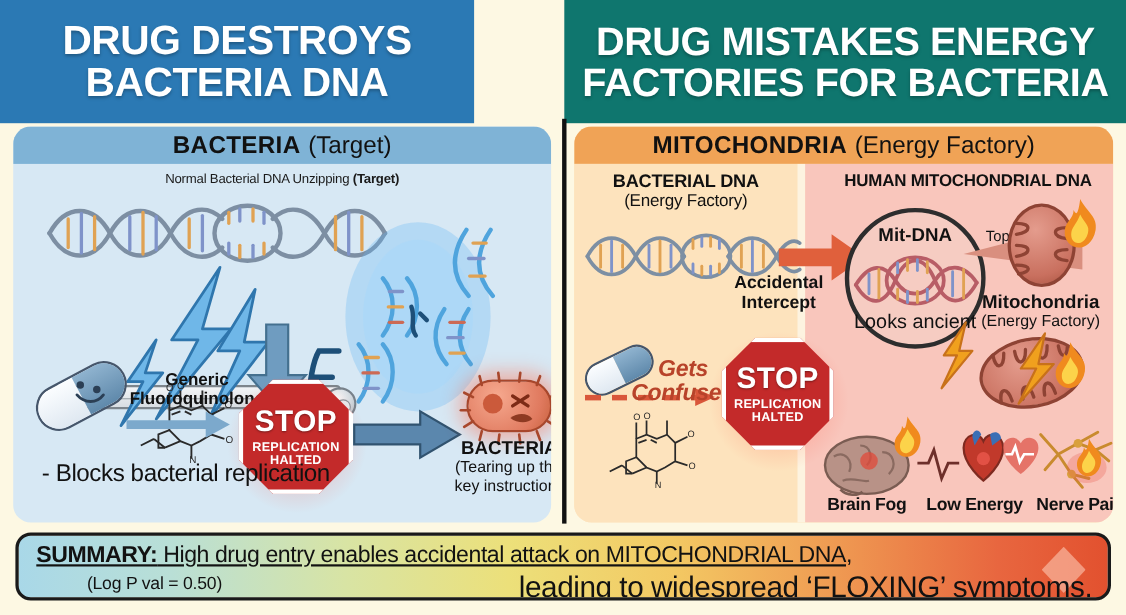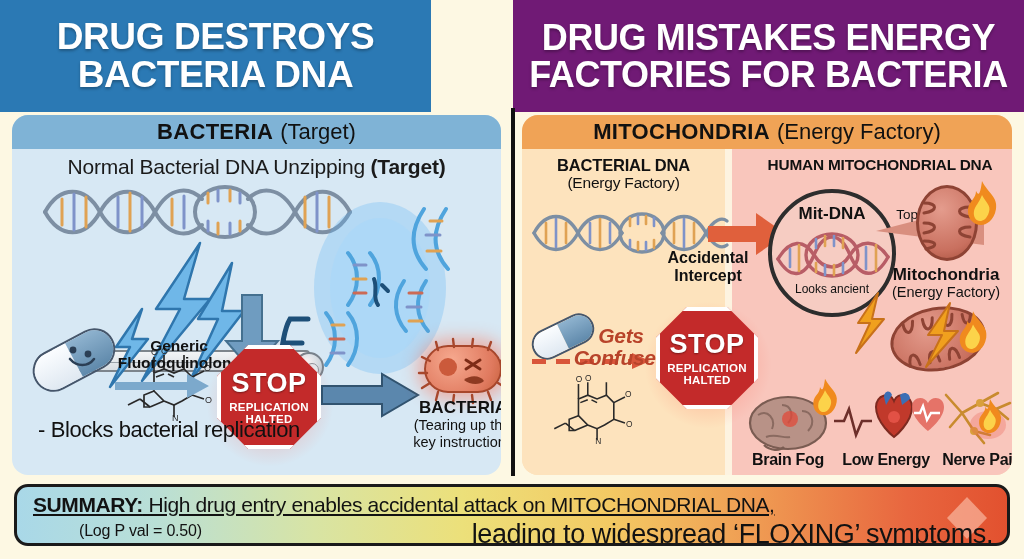--- a/index.html
+++ b/index.html
@@ -15,21 +15,21 @@
     background: #fdf8e3;
   }
 
   
   .banner {
     position: absolute; top: 0; height: 112px;
     display: flex; align-items: center; justify-content: center;
     text-align: center;
   }
   .banner-left  { left: 0;   width: 431px; background: #2b79b4; }
-  .banner-right { left: 513px; width: 511px; background: #701a75; }
+  .banner-right { left: 513px; width: 511px; background: #0f766e; }
   .banner h1 {
     color: #ffffff;
     font-size: 37px;
     font-weight: 700;
     letter-spacing: -0.4px;
     line-height: 1.03;
     text-transform: uppercase;
     text-shadow: 0 2px 3px rgba(0,0,0,.28);
     font-family: "Liberation Sans", sans-serif;
   }
@@ -52,21 +52,21 @@
   .panel-title {
     height: 34px; display: flex; align-items: center; justify-content: center;
     font-size: 22px; color: #111; white-space: nowrap;
   }
   .panel-left .panel-title  { background: #7fb3d6; }
   .panel-right .panel-title { background: #f0a356; }
   .panel-title b { font-weight: 700; letter-spacing: .3px; }
   .panel-title span { font-weight: 400; margin-left: 7px; }
 
   .subtitle {
-    text-align: center; font-size: 21px; color: #1a1a1a;
+    text-align: center; font-size: 12px; color: #1a1a1a;
     margin-top: 6px; letter-spacing: -0.2px;
   }
   .subtitle b { font-weight: 700; }
 
   
   .rp-body { position: relative; height: 326px; }
   .rp-left-col {
     position: absolute; left: 0; top: 0; width: 203px; height: 326px;
     background: #fde3bd;
   }
@@ -518,21 +518,21 @@
             <line x1="46" y1="72" x2="46" y2="81" stroke="#e0a253"></line>
             <line x1="55" y1="74" x2="55" y2="84" stroke="#7f93c9"></line>
             <line x1="64" y1="74" x2="64" y2="84" stroke="#e0a253"></line>
             <line x1="73" y1="72" x2="73" y2="82" stroke="#7f93c9"></line>
           </g>
         </svg>
       </div>
       <div class="lbl center bold" style="left:256px; top:55px; width:108px; font-size:17px;">
         <span>Mit-DNA</span>
       </div>
-      <div class="lbl center" style="left:252px; top:133px; width:116px; font-size:12px;">
+      <div class="lbl center" style="left:252px; top:133px; width:116px; font-size:18px;">
         <span>Looks ancient</span>
       </div>
 
       <svg style="position:absolute; left:352px; top:52px;" width="112" height="60" viewBox="0 0 112 60">
         <path d="M110,2 L110,44 L2,30 Z" fill="#d98f7f"></path>
       </svg>
       <div class="lbl center" style="left:368px; top:58px; width:104px; font-size:13.5px; line-height:1.16;">
         <div>Topoisomerase</div>
         <div>IV</div>
       </div>

